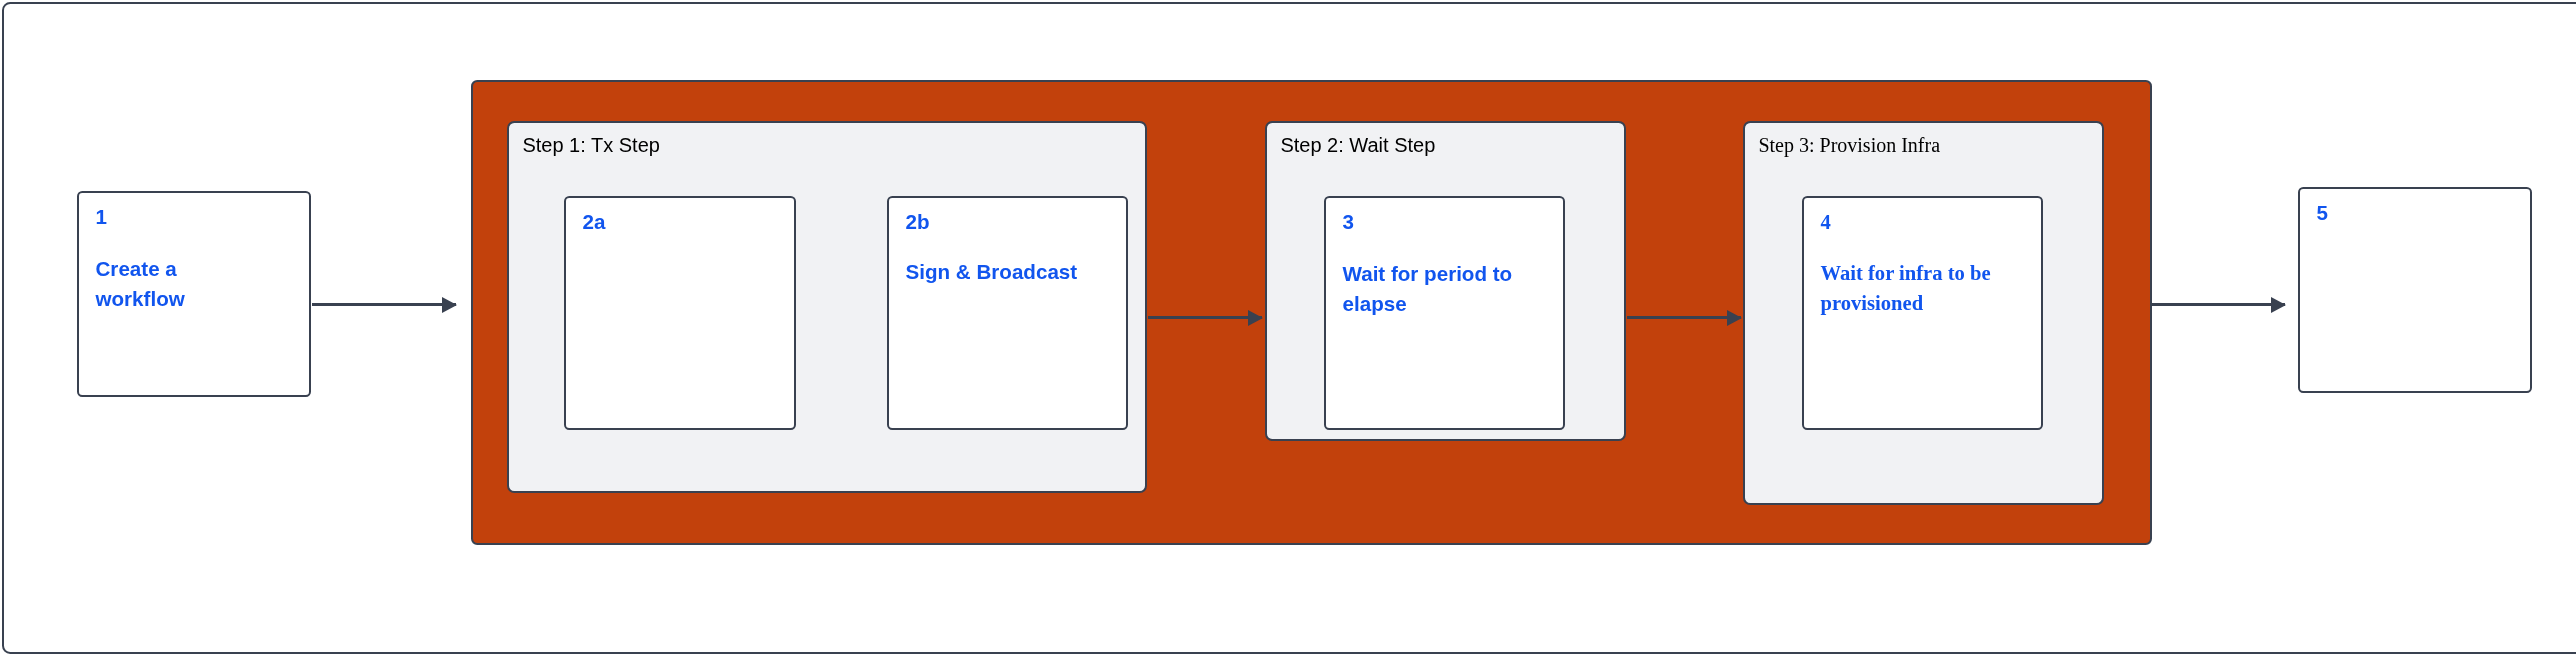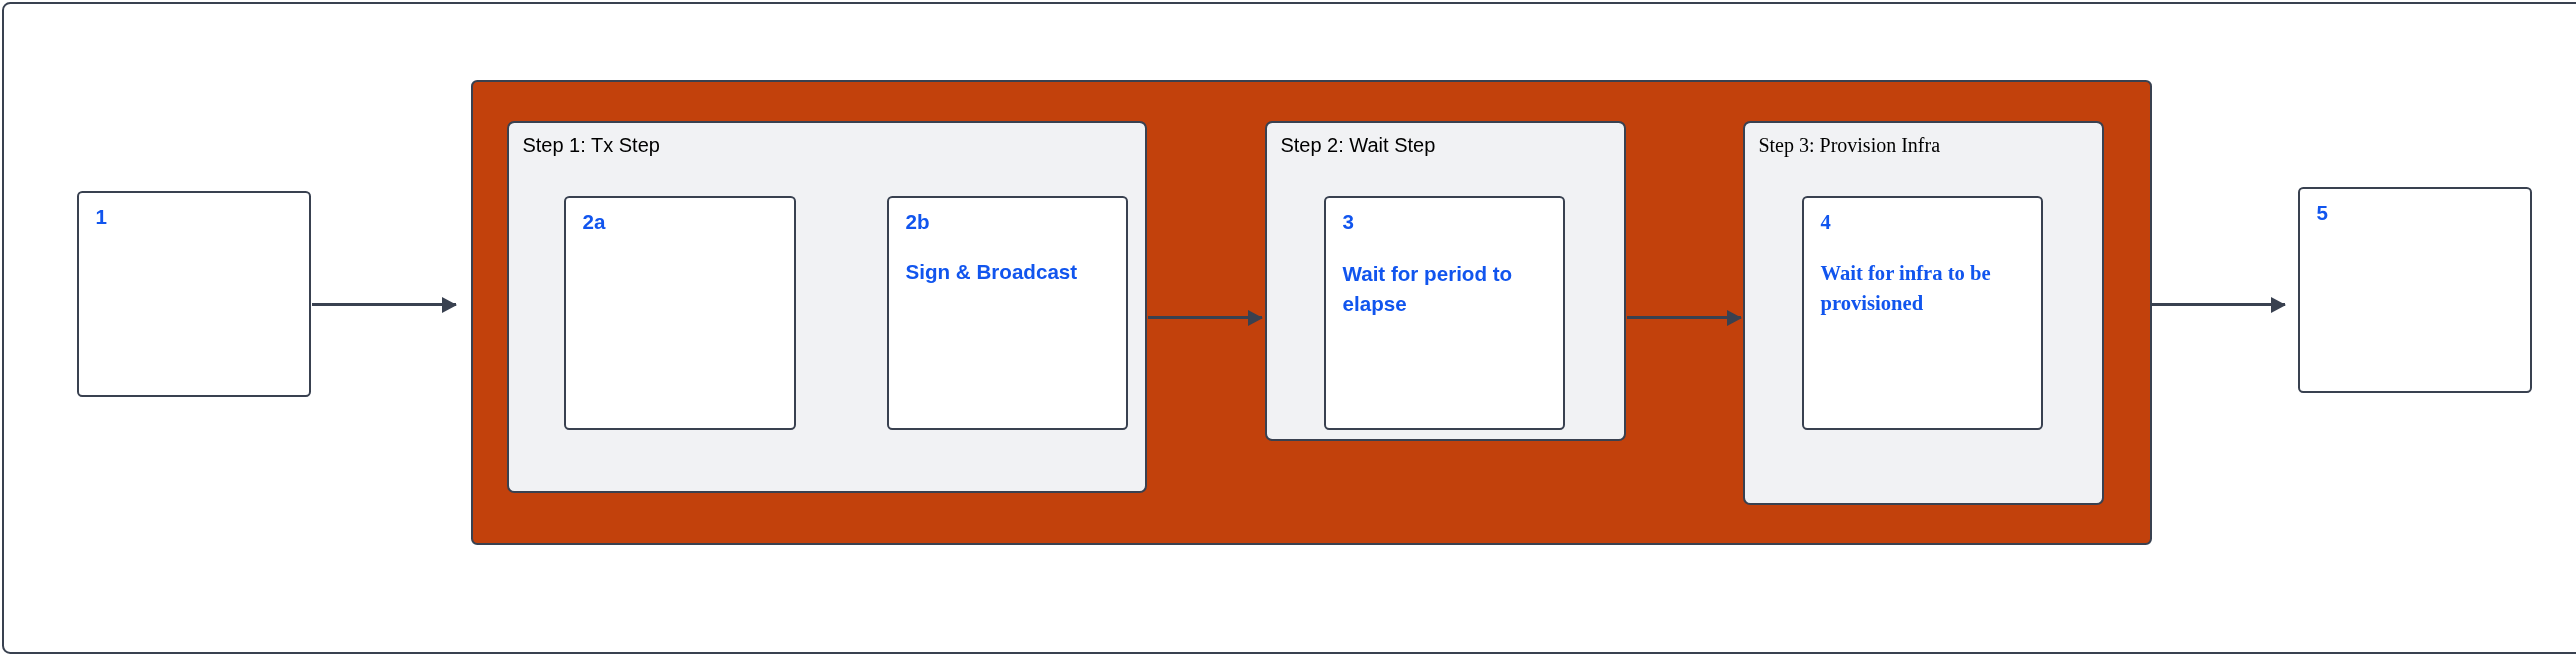--- a/index.html
+++ b/index.html
@@ -118,20 +118,21 @@
 </style>
 </head>
 <body>
 
 <div id="canvas">
 
   <div class="outer-frame"></div>
 
   <div class="node" style="left:77px; top:191px; width:234px; height:206px;">
     <div class="node-id">1</div>
+    <div class="node-label" style="width:170px;">Create a workflow</div>
   </div>
 
   <div class="arrow" style="left:312px; top:303px; width:144px;"></div>
 
   <div class="main-container">
 
     <div class="step-group" style="left:34px; top:39px; width:640px; height:372px;">
       <div class="step-group-title">Step 1: Tx Step</div>
 
       <div class="node" style="left:55px; top:73px; width:232px; height:234px;">

